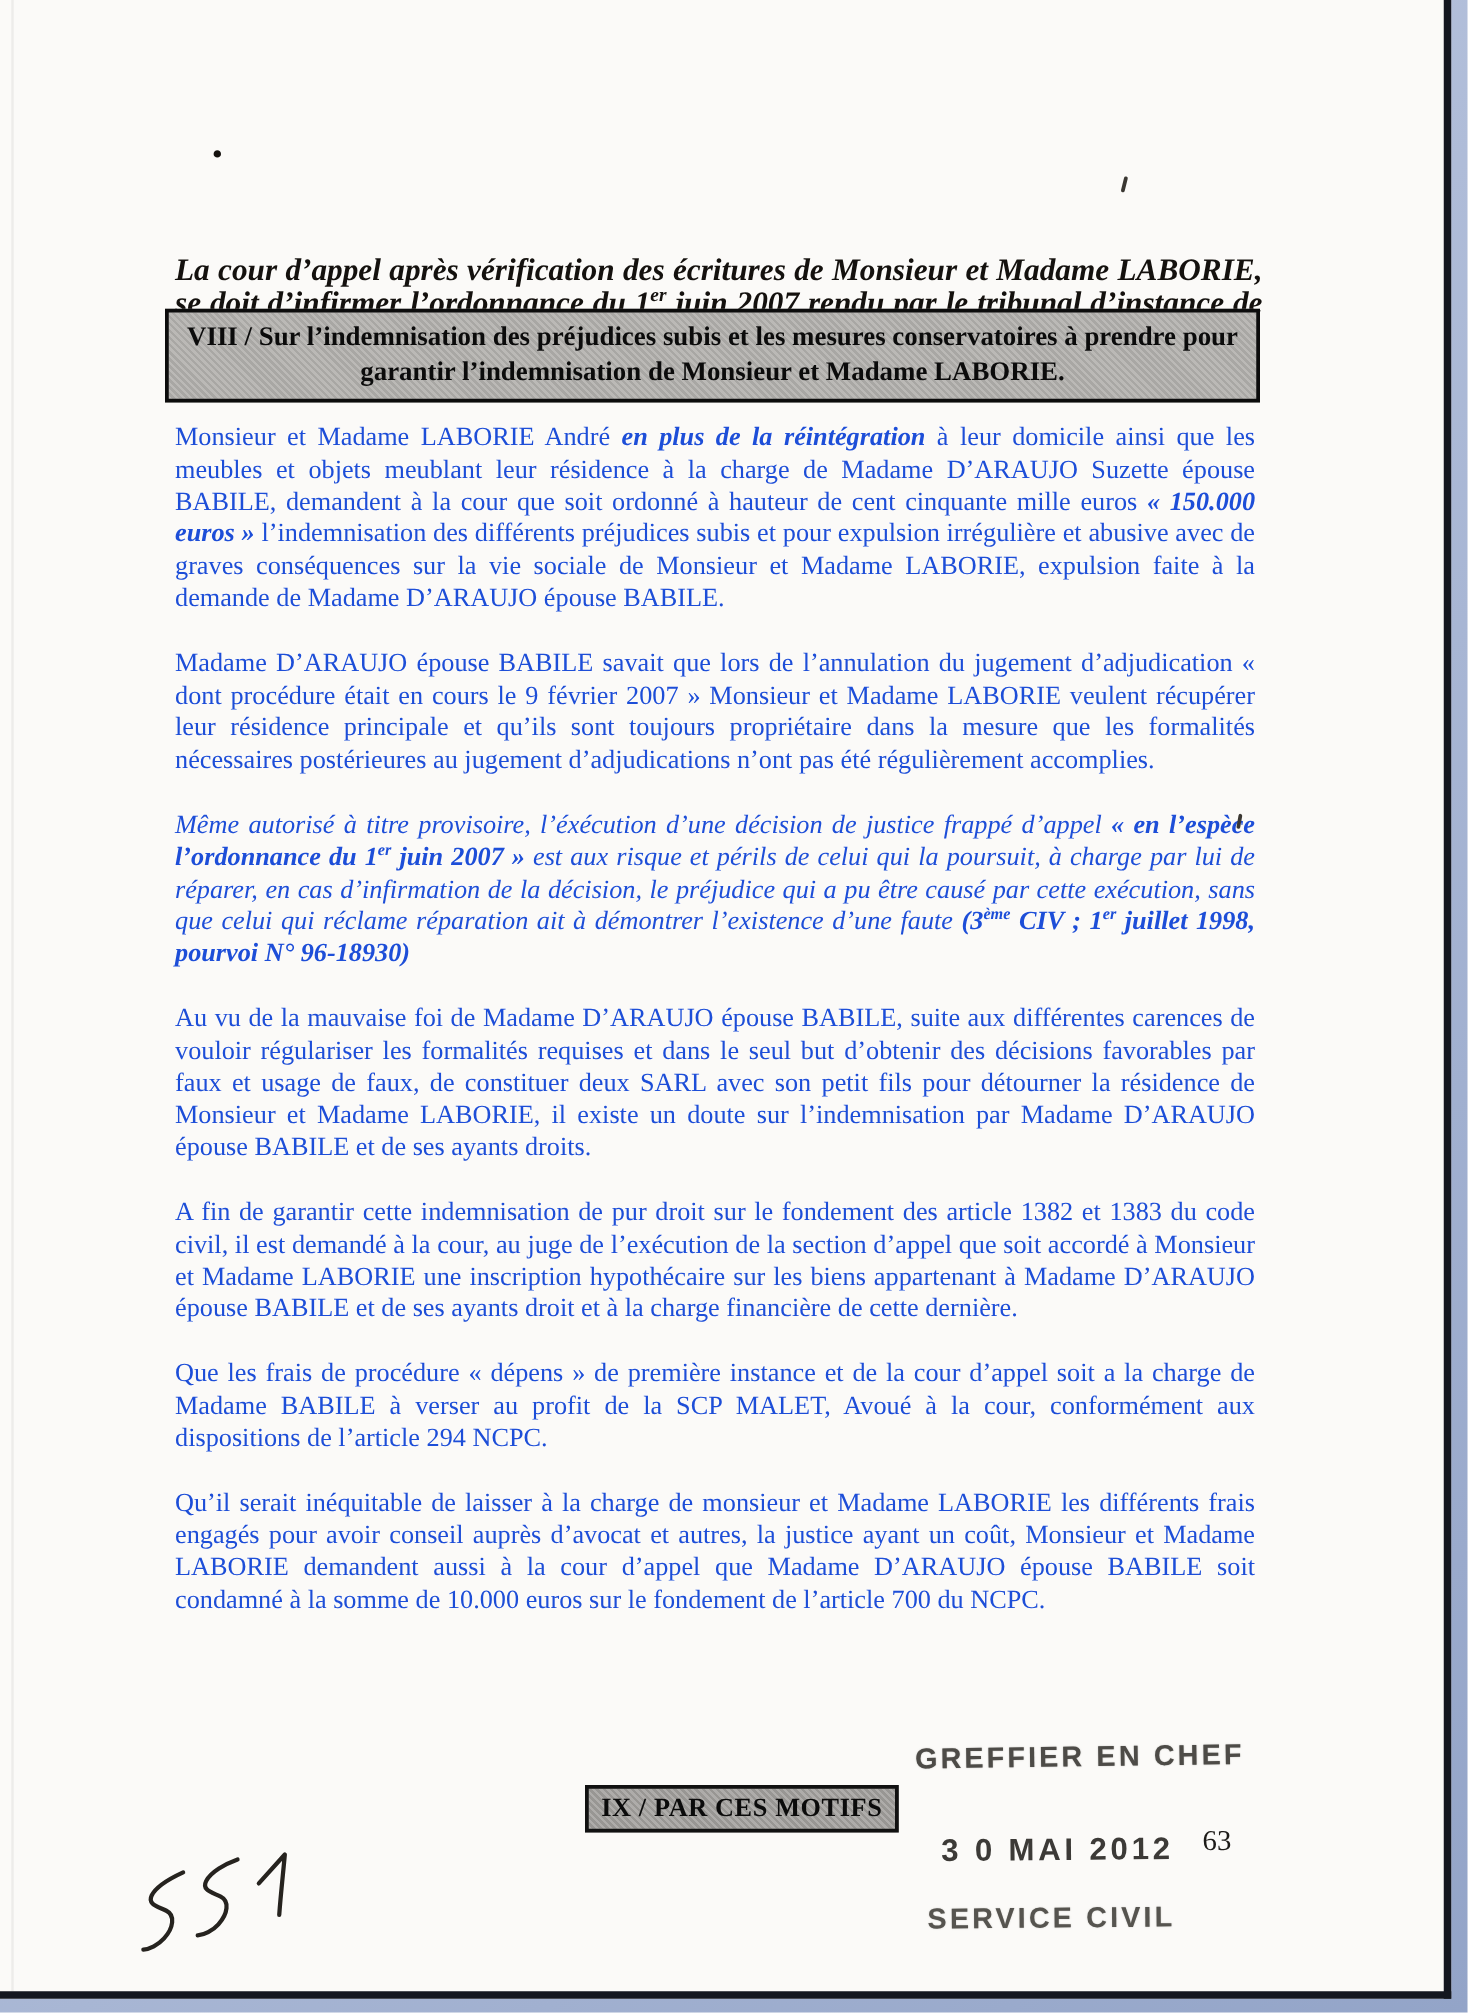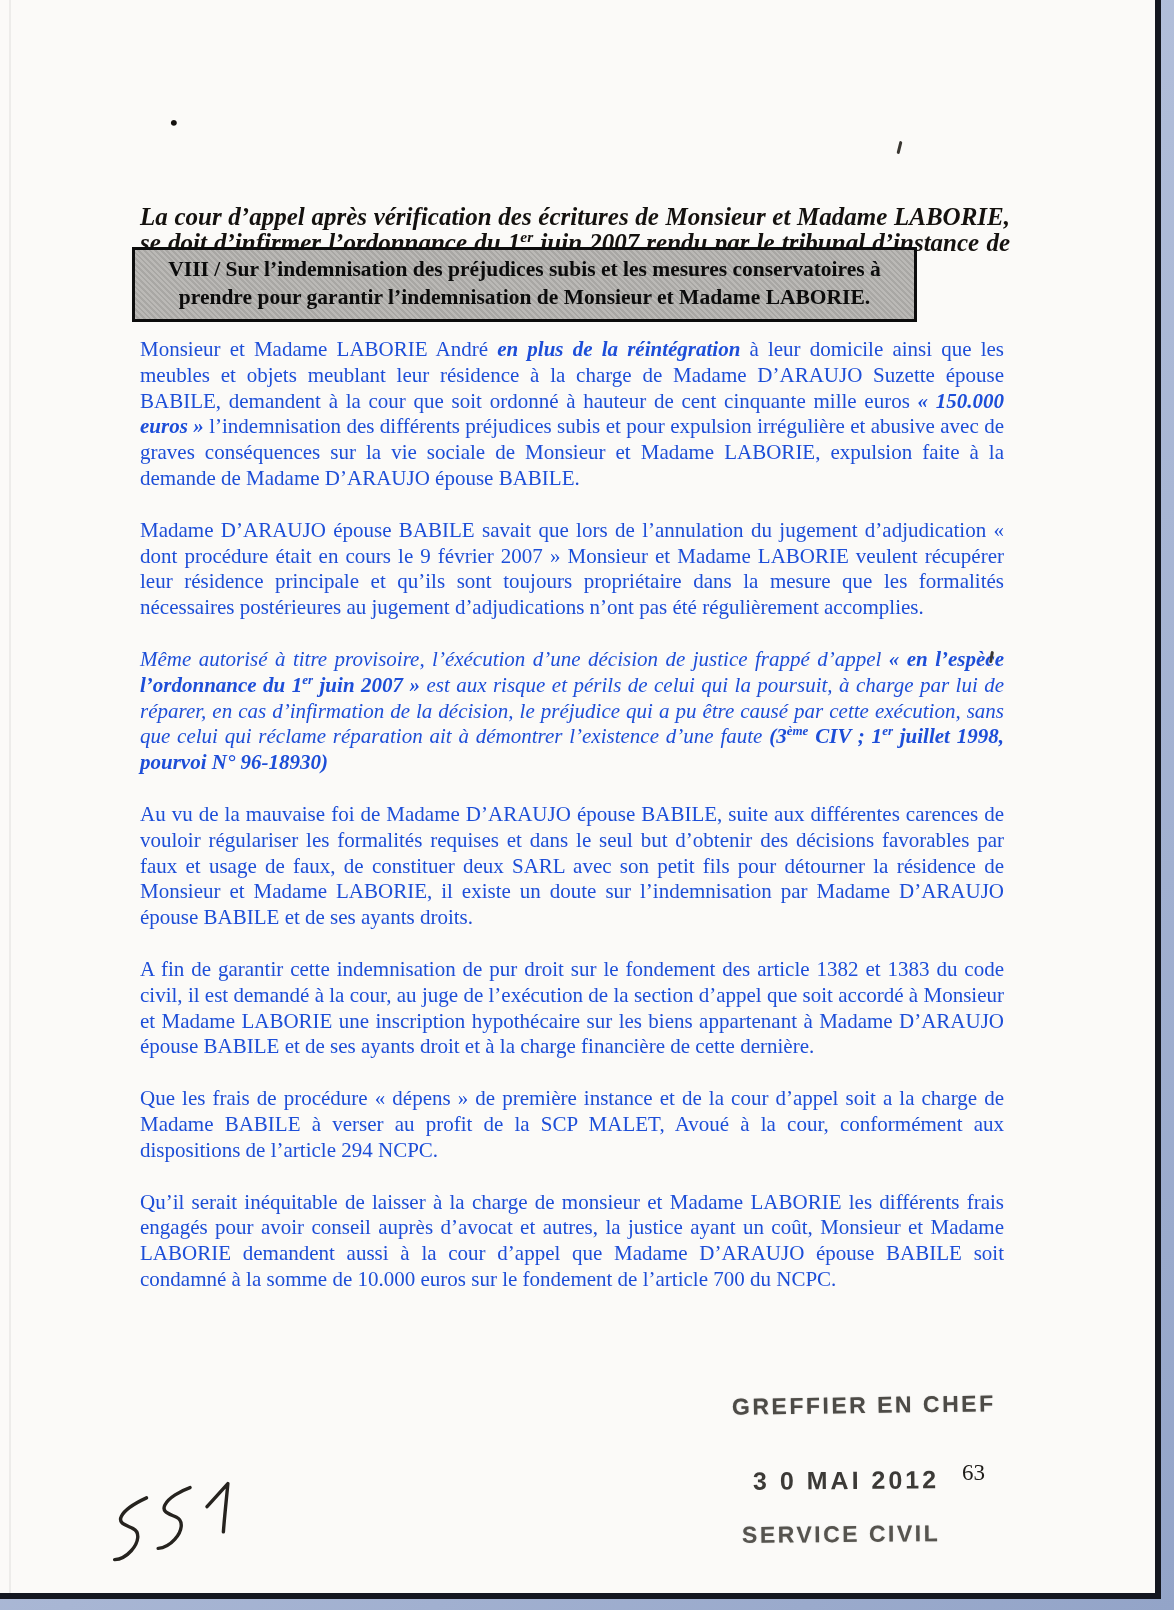--- a/index.html
+++ b/index.html
@@ -30,21 +30,21 @@
   }
   .bullet-dot { font-style:normal; font-size:22px; line-height:26px; }
   .lead-para {
     position:absolute; left:140px; top:172px; width:870px;
     font-weight:bold; font-style:italic;
     font-size:25px; line-height:26px; color:#14110e;
     text-align:justify;
     margin-top:32px;
   }
   .section-heading-viii {
-    position:absolute; left:132px; top:247px; width:785px;
+    position:absolute; left:132px; top:247px; width:876px;
     border:3px solid #0c0c0c;
     background-color:#b3b1ae;
     background-image:repeating-linear-gradient(45deg, rgba(255,255,255,0.10) 0 2px, rgba(0,0,0,0.06) 2px 4px);
     text-align:center;
     font-weight:bold; font-size:21.5px; line-height:28px; color:#0b0b0b;
     padding:5px 12px 8px 12px;
   }
   .body-copy {
     position:absolute; left:140px; top:337px; width:864px;
     font-size:21px; line-height:25.8px; color:#1d4ed8;
@@ -110,20 +110,21 @@
   <div class="body-copy">
     <div class="para style-normal"><span>Monsieur et Madame LABORIE André </span><span class="b i">en plus de la réintégration</span><span> à leur domicile ainsi que les meubles et objets meublant leur résidence à la charge de Madame D’ARAUJO Suzette épouse BABILE, demandent à la cour que soit ordonné à hauteur de cent cinquante mille euros </span><span class="b i">« 150.000 euros »</span><span> l’indemnisation des différents préjudices subis et pour expulsion irrégulière et abusive avec de graves conséquences sur la vie sociale de Monsieur et Madame LABORIE, expulsion faite à la demande de Madame D’ARAUJO épouse BABILE.</span></div>
     <div class="para style-normal"><span>Madame D’ARAUJO épouse BABILE savait que lors de l’annulation du jugement d’adjudication «  dont procédure était en cours le 9 février 2007 » Monsieur et Madame LABORIE veulent récupérer leur résidence principale et qu’ils sont toujours propriétaire dans la mesure que les formalités nécessaires postérieures au jugement d’adjudications n’ont pas été régulièrement accomplies.</span></div>
     <div class="para style-italic"><span>Même autorisé à titre provisoire, l’éxécution d’une décision de justice frappé d’appel </span><span class="b">« en l’espèce l’ordonnance du 1</span><sup class="b">er</sup><span class="b"> juin 2007 »</span><span> est aux risque et périls de celui qui la poursuit, à charge par lui de réparer, en cas d’infirmation de la décision, le préjudice qui a pu être causé par cette exécution, sans que celui qui réclame réparation ait à démontrer l’existence d’une faute </span><span class="b">(3</span><sup class="b">ème</sup><span class="b"> CIV ; 1</span><sup class="b">er</sup><span class="b"> juillet 1998, pourvoi N° 96-18930)</span></div>
     <div class="para style-normal"><span>Au vu de la mauvaise foi de Madame D’ARAUJO épouse BABILE, suite aux différentes carences de vouloir régulariser les formalités requises et dans le seul but d’obtenir des décisions favorables par faux et usage de faux, de constituer deux SARL avec son petit fils pour détourner la résidence de Monsieur et Madame LABORIE, il existe un doute sur l’indemnisation par Madame D’ARAUJO épouse BABILE et de ses ayants droits.</span></div>
     <div class="para style-normal"><span>A fin de garantir cette indemnisation de pur droit sur le fondement des article 1382 et 1383 du code civil, il est demandé à la cour, au juge de l’exécution de la section d’appel que soit accordé à Monsieur et Madame LABORIE une inscription hypothécaire sur les biens appartenant à Madame D’ARAUJO épouse BABILE et de ses ayants droit et à la charge financière de cette dernière.</span></div>
     <div class="para style-normal"><span>Que les frais de procédure « dépens » de première instance et de la cour d’appel soit a la charge de Madame BABILE à verser au profit de la SCP MALET, Avoué à la cour, conformément aux dispositions de l’article 294 NCPC.</span></div>
     <div class="para style-normal"><span>Qu’il serait inéquitable de laisser à la charge de monsieur et Madame LABORIE les différents frais engagés pour avoir conseil auprès d’avocat et autres, la justice ayant un coût, Monsieur et Madame LABORIE demandent aussi à la cour d’appel que Madame D’ARAUJO épouse BABILE soit condamné à la somme de 10.000 euros sur le fondement de l’article 700 du NCPC.</span></div>
   </div>
 
+  <div class="section-heading-ix">IX / PAR CES MOTIFS</div>
 
   <div class="stamp stamp-line1">GREFFIER EN CHEF</div>
   <div class="stamp stamp-line2">3 0 MAI 2012</div>
   <div class="stamp stamp-line3">SERVICE CIVIL</div>
 
   <div class="page-number">63</div>
 
   <div class="handwritten" aria-label="551">
     <svg viewBox="0 0 150 95">
       <g fill="none" stroke="#26231f" stroke-width="3.4" stroke-linecap="round" stroke-linejoin="round">

